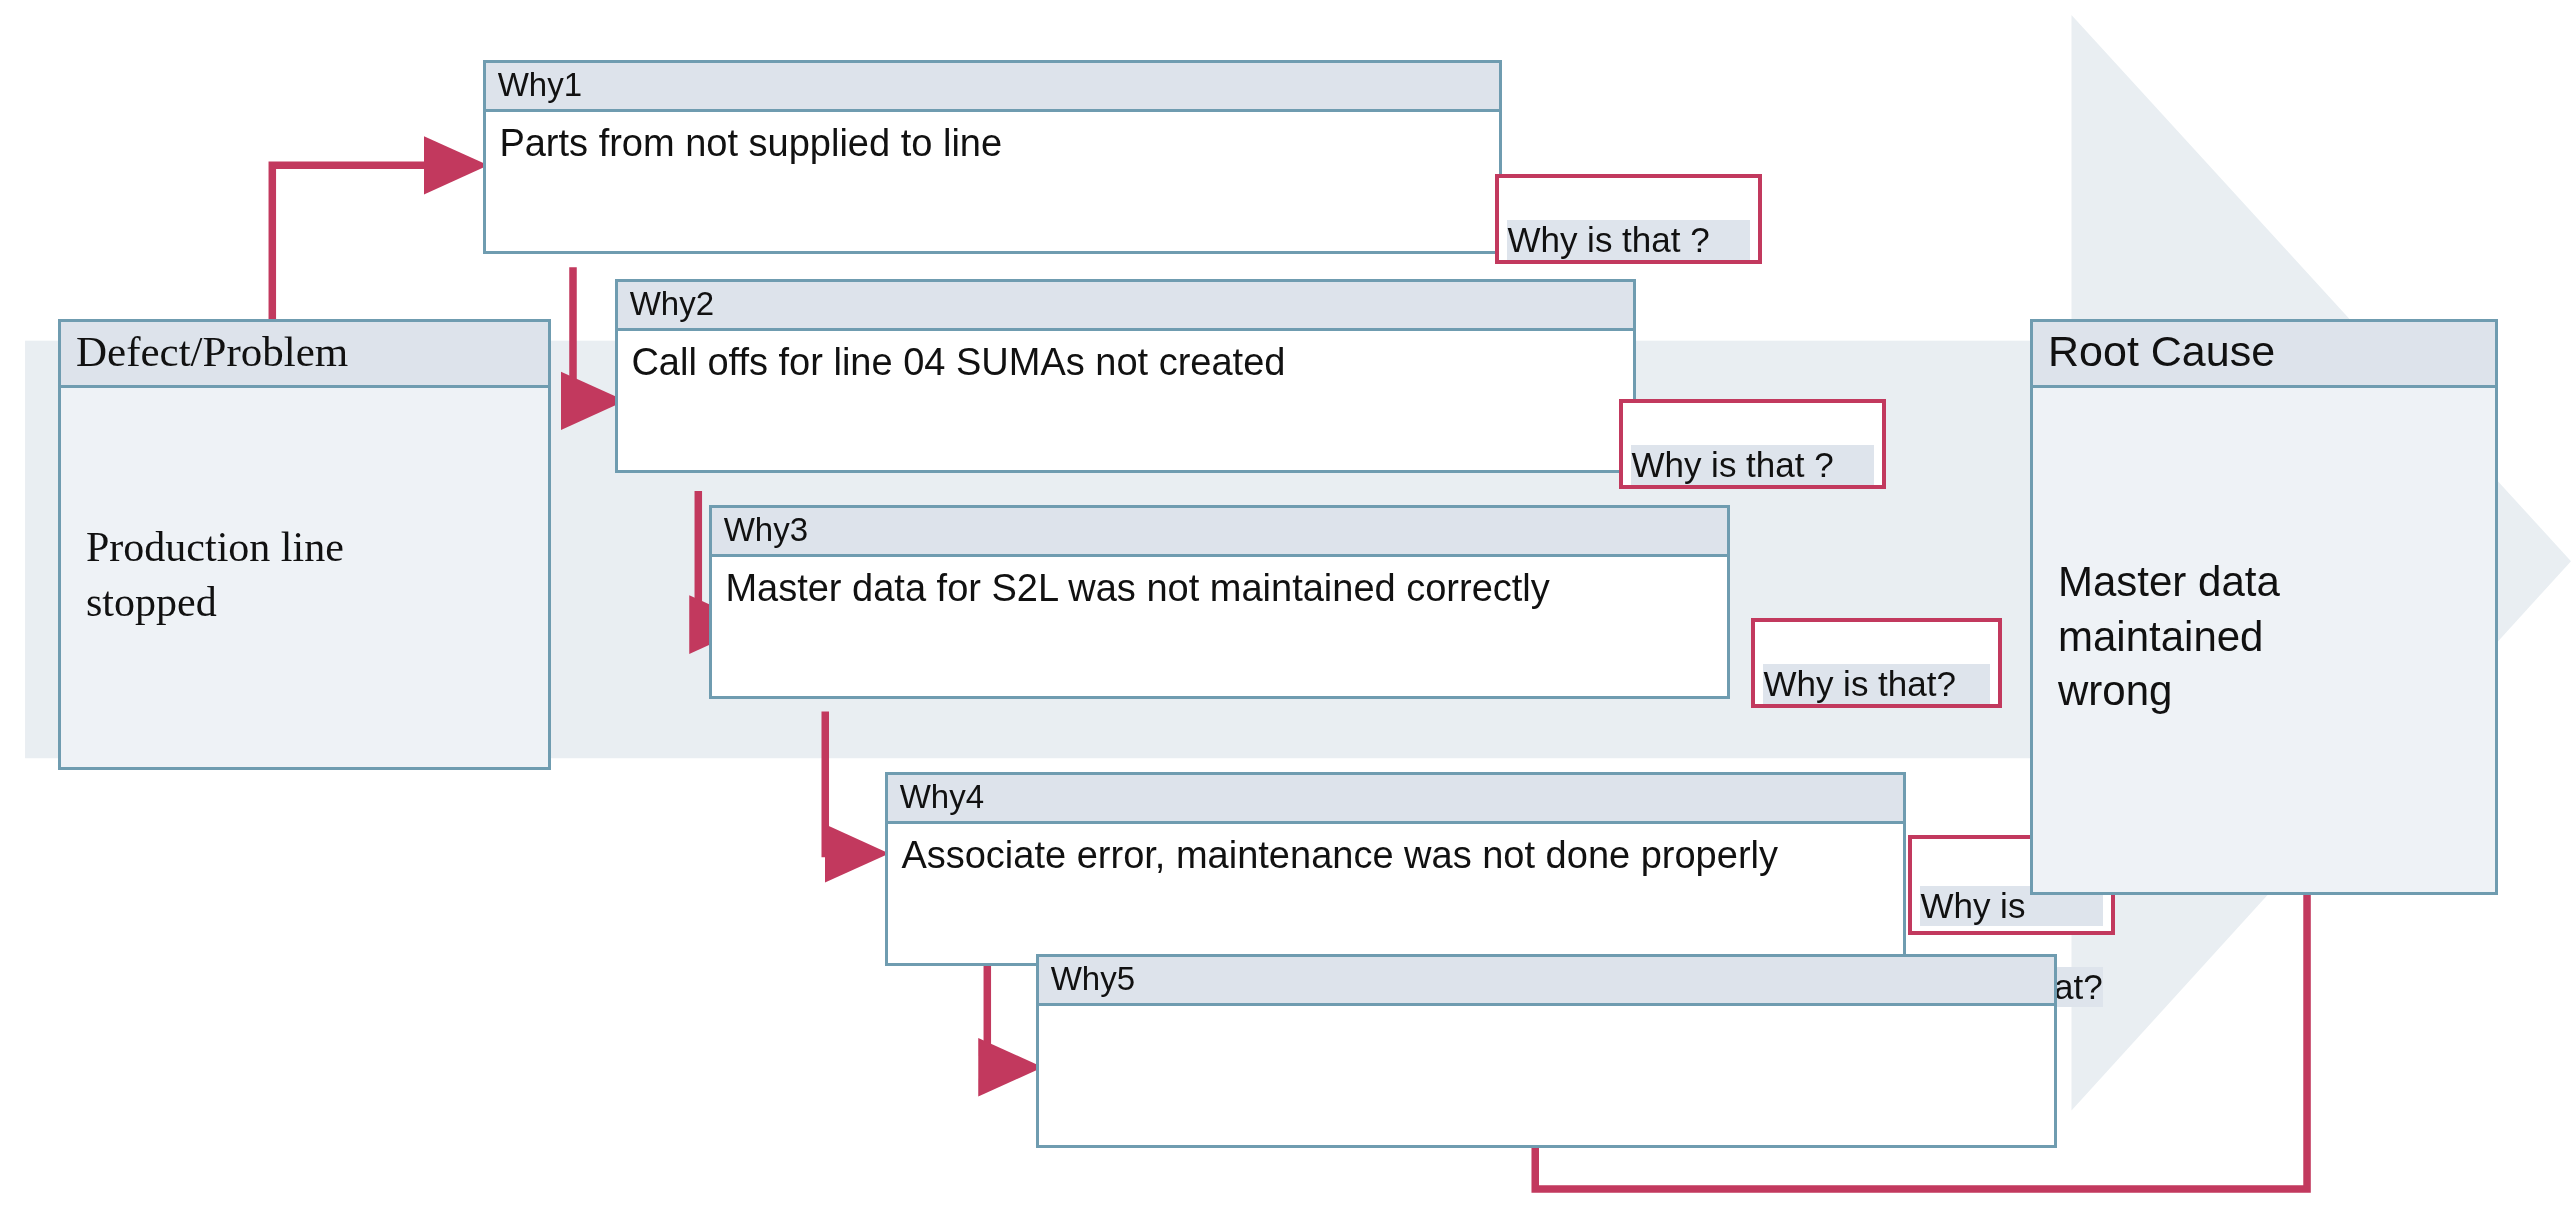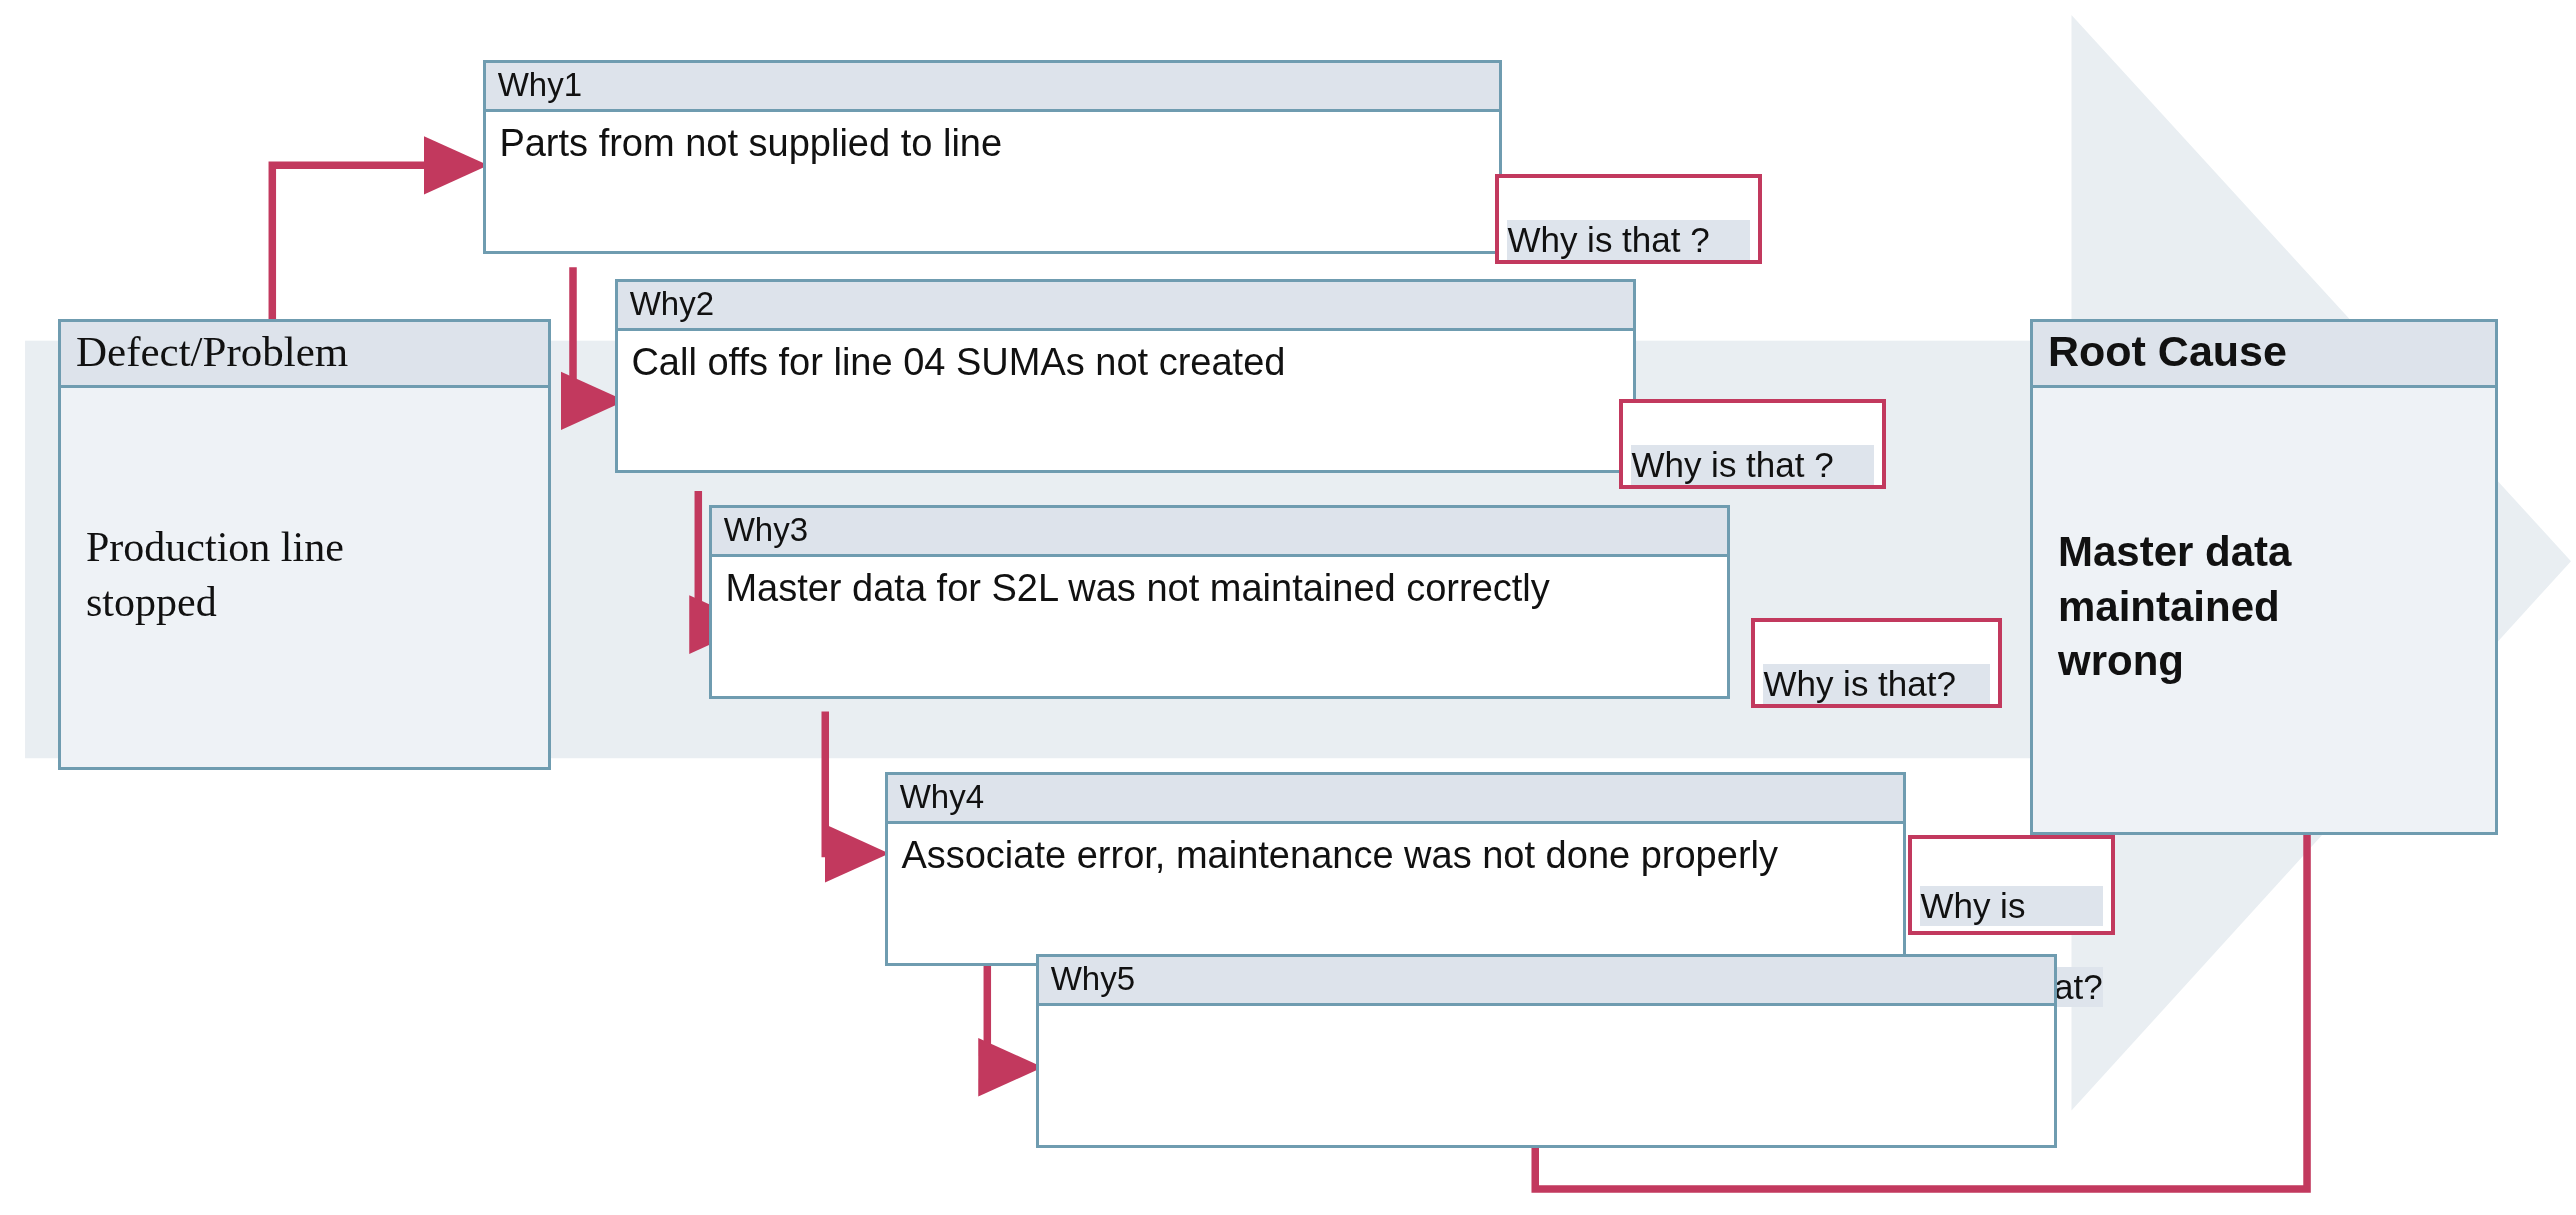--- a/index.html
+++ b/index.html
@@ -138,21 +138,21 @@
   <div class="callout two-line" style="left:1908px;top:835px;width:207px;height:100px;">
     <span class="ctext l1">Why is</span>
     <span class="ctext l2">that?</span>
   </div>
 
   <div class="node why" style="left:1036px;top:954px;width:1021px;height:194px;">
     <div class="hdr">Why5</div>
     <div class="body"></div>
   </div>
 
-  <div class="node terminal" style="left:2030px;top:319px;width:468px;height:516px;font-weight:bold;">
+  <div class="node terminal" style="left:2030px;top:319px;width:468px;height:576px;">
     <div class="hdr">Root Cause</div>
     <div class="body" style="white-space:pre-line;">Master data
 maintained
 wrong</div>
   </div>
 
 </div>
 
 
 </body></html>

